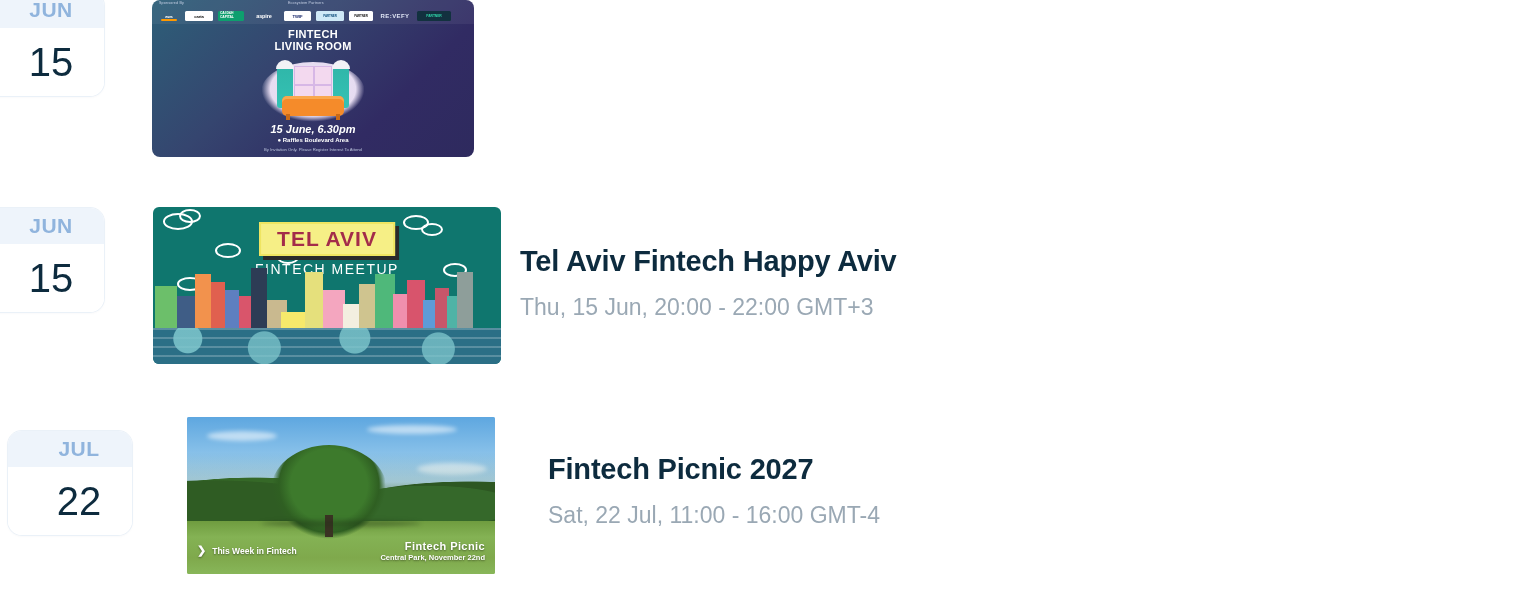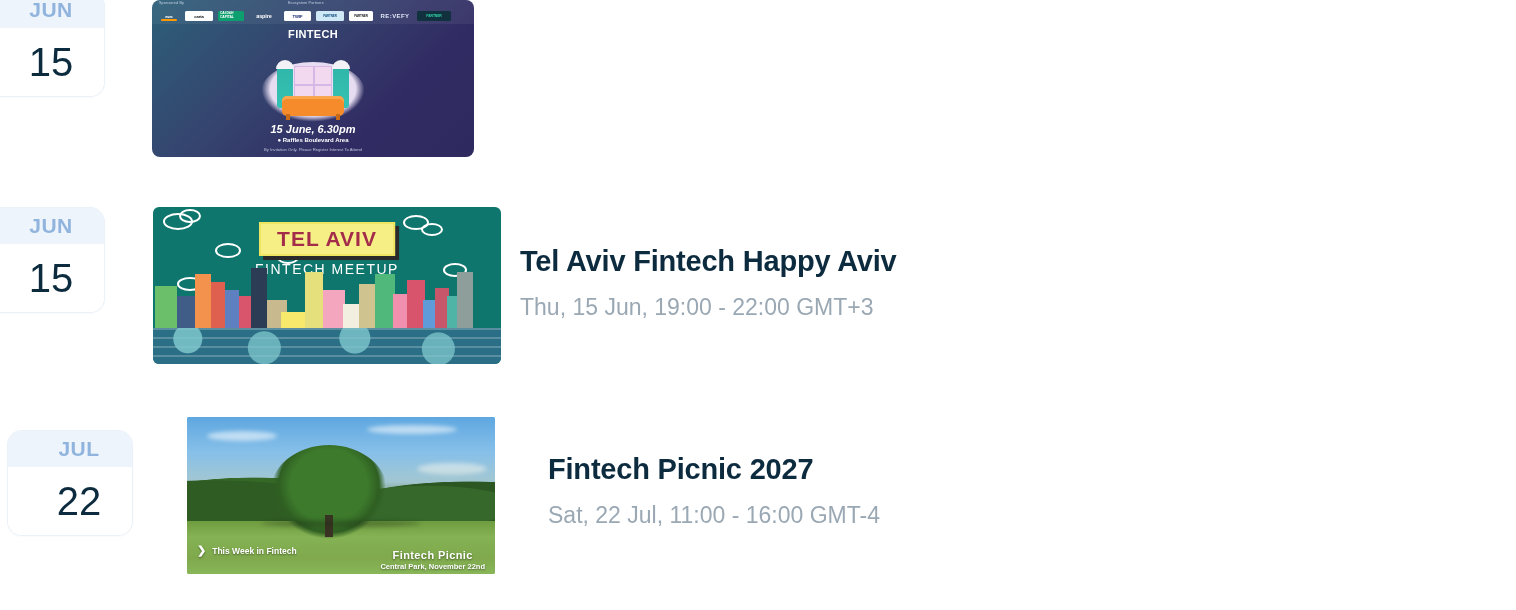--- a/index.html
+++ b/index.html
@@ -234,21 +234,21 @@
     background: rgba(30,50,20,.35); border-radius: 50%; filter: blur(2px);
   }
   .pk-left {
     position: absolute; left: 10px; bottom: 18px;
     display: flex; align-items: center; gap: 6px;
     color: #ffffff; font-size: 8.5px; font-weight: 600;
     text-shadow: 0 1px 2px rgba(0,0,0,.45);
   }
   .pk-chev { font-size: 11px; line-height: 1; }
   .pk-right {
-    position: absolute; right: 10px; bottom: 3px; text-align: center;
+    position: absolute; right: 10px; bottom: 12px; text-align: right;
     color: #ffffff; text-shadow: 0 1px 2px rgba(0,0,0,.45);
   }
   .pk-right .t1 { font-size: 11px; font-weight: 700; letter-spacing: .4px; }
   .pk-right .t2 { font-size: 7.5px; font-weight: 600; margin-top: 1px; }
 
   
   .event-text { position: absolute; left: 520px; }
   .event-title {
     color: #0d2b3e; font-size: 29px; font-weight: 700; letter-spacing: -.2px;
     white-space: nowrap;
@@ -280,20 +280,21 @@
         <div class="logo aspire">aspire</div>
         <div class="logo twif">TWIF</div>
         <div class="logo part1">PARTNER</div>
         <div class="logo part2">PARTNER</div>
         <div class="logo revefy">RE:VEFY</div>
         <div class="logo last">PARTNER</div>
       </div>
 
       <div class="lr-title">
         <div>FINTECH</div>
+        <div>LIVING ROOM</div>
       </div>
 
       <div class="lr-art">
         <div class="lr-oval"></div>
         <div class="lr-window"></div>
         <div class="lr-curtain l"></div>
         <div class="lr-curtain r"></div>
         <div class="lr-cap l"></div>
         <div class="lr-cap r"></div>
         <div class="lr-sofa"></div>
@@ -352,21 +353,21 @@
         <div class="bldg" style="left:282px;width:14px;height:42px;background:#c7566a;"></div>
         <div class="bldg" style="left:294px;width:14px;height:34px;background:#4fb3a6;"></div>
         <div class="bldg" style="left:304px;width:16px;height:58px;background:#8e9e9a;"></div>
       </div>
 
       <div class="ta-water"></div>
     </div>
 
     <div class="event-text" style="top:38px;">
       <div class="event-title">Tel Aviv Fintech Happy Aviv</div>
-      <div class="event-time">Thu, 15 Jun, 19:00 - 22:00 GMT+3</div>
+      <div class="event-time">Thu, 15 Jun, 20:00 - 22:00 GMT+3</div>
     </div>
   </div>
 
   <div class="event-row" style="top:415px;height:195px;margin-left:28px;">
 
     <div class="date-badge" style="top:16px;">
       <div class="date-month">JUL</div>
       <div class="date-day">22</div>
     </div>
 

